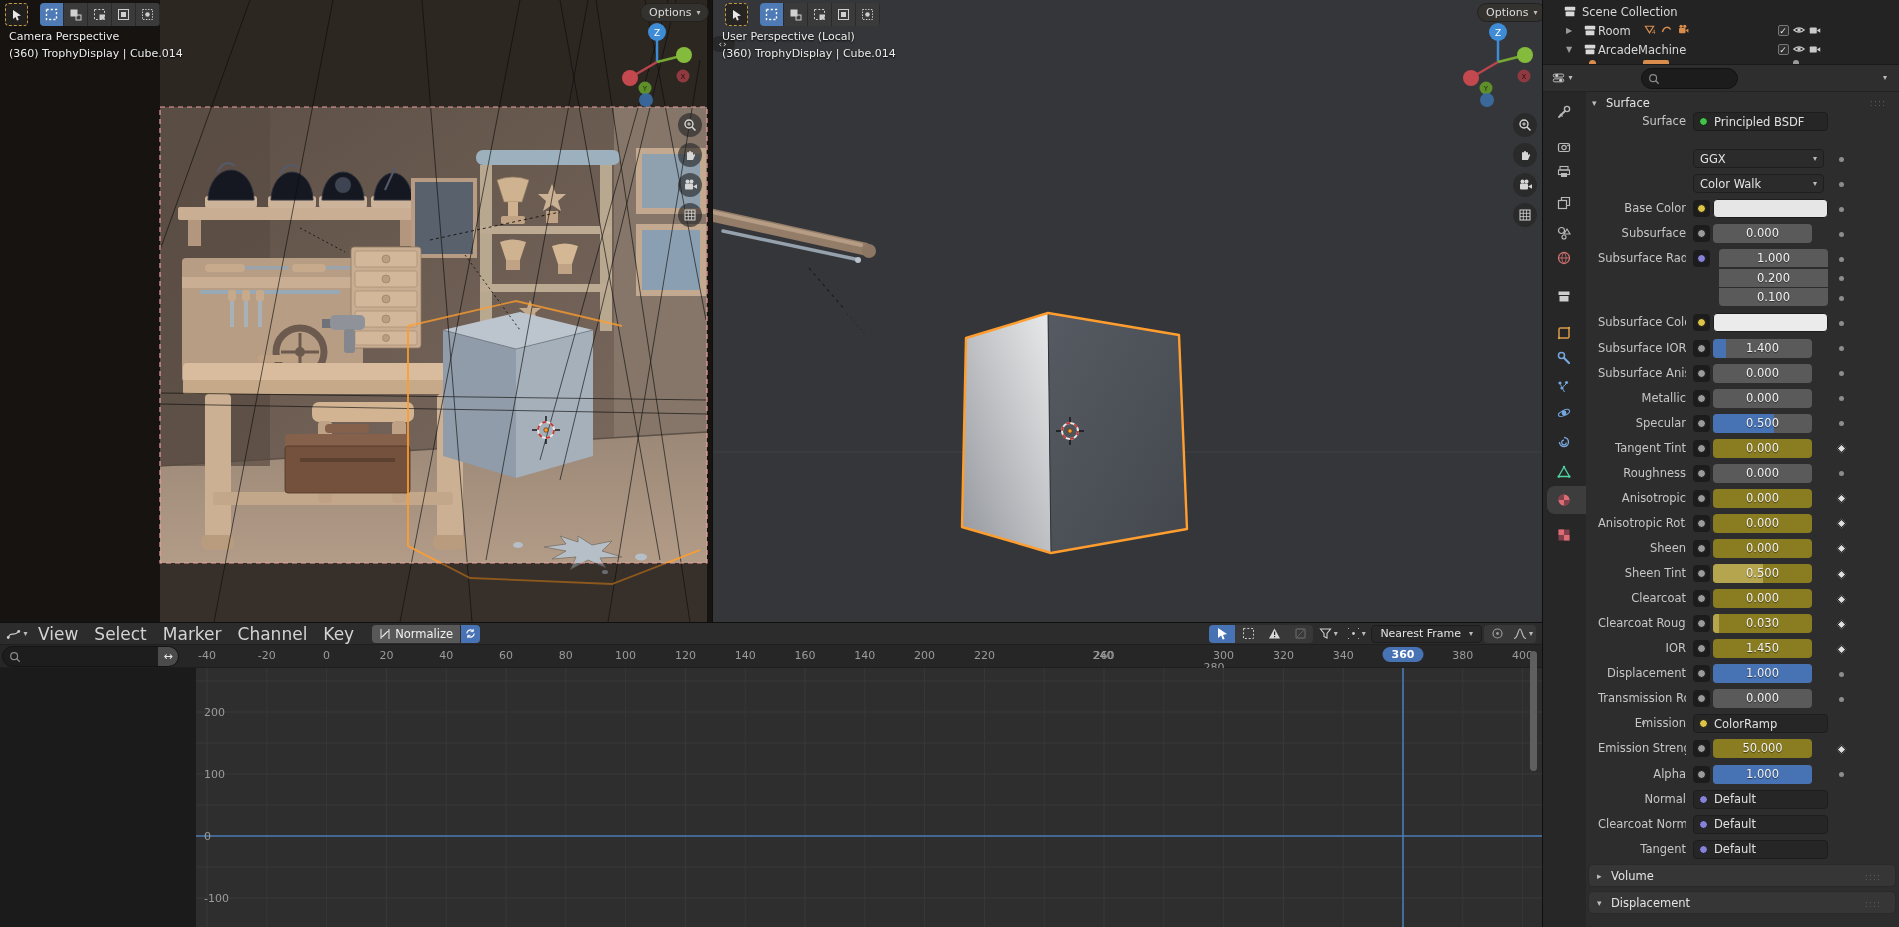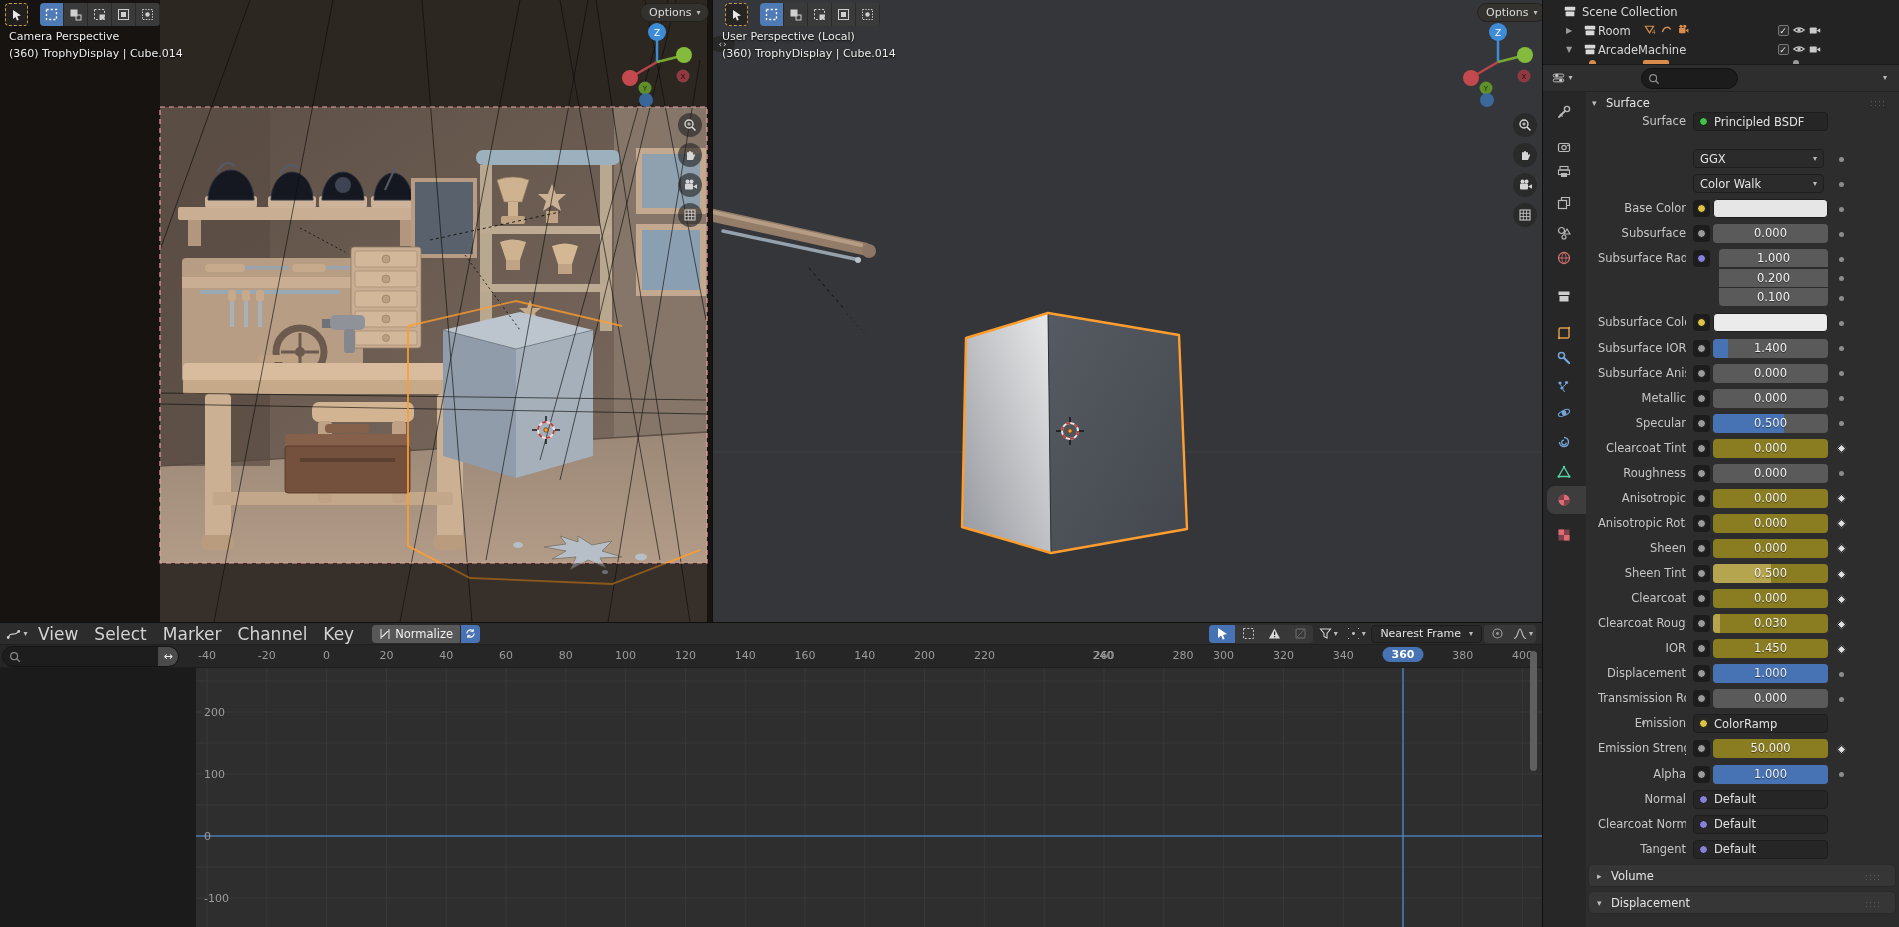--- a/index.html
+++ b/index.html
@@ -79,21 +79,21 @@
   .panel-hdr .arrow{position:absolute;left:6px;font-size:9px;color:#bdbdbd;}
   .panel-hdr .ph-label{position:absolute;left:20px;font-size:11.5px;}
   .drag-dots{position:absolute;right:14px;color:#5d5d5d;font-size:9px;letter-spacing:1px;}
   .sub-panel{position:absolute;left:2px;width:308px;height:23px;background:#363636;border:1px solid #2a2a2a;border-radius:5px;}
   .prow{position:absolute;left:0;width:100%;height:24px;}
   .plabel{position:absolute;left:12px;top:4px;width:88px;text-align:right;color:#c6c6c6;font-size:11.5px;white-space:nowrap;overflow:hidden;}
   .pexpand{position:absolute;left:56px;top:6px;color:#a8a8a8;font-size:8px;}
   .psocket{position:absolute;left:107px;top:3px;width:17px;height:17px;background:#1c1c1c;border-radius:4px;
       display:flex;align-items:center;justify-content:center;}
   .sockdot{width:9px;height:9px;border-radius:50%;border:1px solid #131313;}
-  .pslider{position:absolute;left:127px;top:2px;width:115px;height:19px;border-radius:4px;overflow:hidden;background:#5a5a5a;}
+  .pslider{position:absolute;left:127px;top:2px;width:99px;height:19px;border-radius:4px;overflow:hidden;background:#5a5a5a;}
   .pslider .fill{position:absolute;left:0;top:0;bottom:0;}
   .pslider .val{position:absolute;left:0;right:0;top:2px;text-align:center;color:#f2f2f2;font-size:11.5px;text-shadow:0 1px 1px rgba(0,0,0,.55);}
   .pnode{position:absolute;left:107px;top:2px;width:135px;height:19px;border-radius:4px;background:#262626;border:1px solid #1d1d1d;
       display:flex;align-items:center;gap:6px;padding-left:5px;color:#e0e0e0;font-size:11.5px;}
   .pmenu{position:absolute;left:107px;top:2px;width:131px;height:19px;border-radius:4px;background:#2b2b2b;border:1px solid #1e1e1e;
       display:flex;align-items:center;color:#e2e2e2;font-size:11.5px;padding:0 6px;}
   .pmenu .caret{margin-left:auto;}
   .pswatch{position:absolute;left:127px;top:2px;width:115px;height:19px;border-radius:4px;border:1px solid #1d1d1d;}
   .tfield{position:absolute;left:133px;width:109px;height:18px;background:#5a5a5a;color:#f2f2f2;
       text-align:center;font-size:11.5px;line-height:18px;text-shadow:0 1px 1px rgba(0,0,0,.5);}
@@ -616,21 +616,21 @@
         <span class="ruler-num" style="left: 565.8px;">80</span>
         <span class="ruler-num" style="left: 625.6px;">100</span>
         <span class="ruler-num" style="left: 685.4px;">120</span>
         <span class="ruler-num" style="left: 745.2px;">140</span>
         <span class="ruler-num" style="left: 805px;">160</span>
         <span class="ruler-num" style="left: 864.8px;">140</span>
         <span class="ruler-num" style="left: 924.6px;">200</span>
         <span class="ruler-num" style="left: 984.4px;">220</span>
         <span class="ruler-num" style="left: 1063px; margin-left: 40px;">240</span>
         <span class="ruler-num" style="left: 1104px;">260</span>
-        <span class="ruler-num" style="left: 1183px;">280</span>
+        <span class="ruler-num" style="left: 1214px; margin-top: 12px;">280</span>
         <span class="ruler-num" style="left: 1223.6px;">300</span>
         <span class="ruler-num" style="left: 1283.4px;">320</span>
         <span class="ruler-num" style="left: 1343.2px;">340</span>
         <div id="frame-pill" style="left: 1403px;">360</div>
         <span class="ruler-num" style="left: 1462.8px;">380</span>
         <span class="ruler-num" style="left: 1522.6px;">400</span>
       </div>
     <div id="chan-search">
       <svg width="12" height="12" viewBox="0 0 14 14">
           <circle cx="6" cy="6" r="4" fill="none" stroke="#8a8a8a" stroke-width="1.4"></circle>
@@ -986,21 +986,21 @@
             </span>
             <div class="pslider">
               <i class="fill" style="width: 62%; background: rgb(71, 114, 179);"></i>
               <b class="val" style="font-weight: normal;">0.500</b>
             </div>
             <span class="pdeco" style="top: 0px;">
               <i class="deco-dot"></i>
             </span>
           </div>
           <div class="prow" style="top: 344.74px;">
-            <span class="plabel">Clearcoat Tint</span>
+            <span class="plabel">Tangent Tint</span>
             <span class="psocket">
               <i class="sockdot" style="background: rgb(155, 155, 155);"></i>
             </span>
             <div class="pslider" style="background: rgb(138, 124, 32);">
               <i class="fill" style="width: 0%; background: rgb(181, 165, 78);"></i>
               <b class="val" style="font-weight: normal;">0.000</b>
             </div>
             <span class="pdeco" style="top: 0px;">
               <i class="deco-diamond"></i>
             </span>

